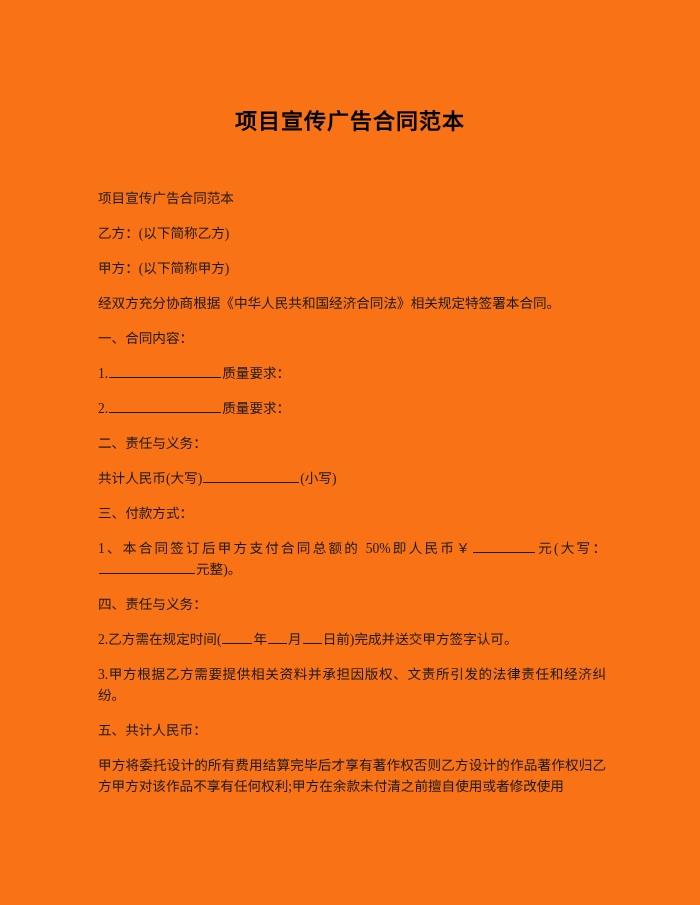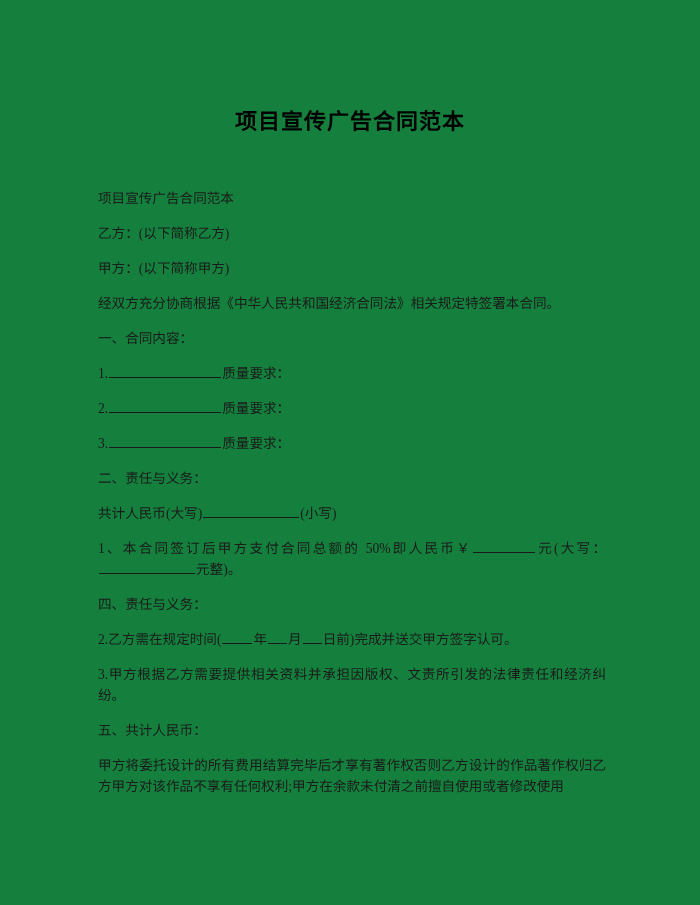--- a/index.html
+++ b/index.html
@@ -15,21 +15,21 @@
     font-family: "Liberation Serif", "DejaVu Serif", serif;
     color: #111111;
     -webkit-font-smoothing: antialiased;
   }
   .page {
     position: relative;
     width: 700px;
     height: 905px;
     box-sizing: border-box;
     padding: 0;
-    background: #15803d;
+    background: #f97316;
   }
   .doc-title {
     margin: 0;
     padding: 0;
     position: absolute;
     top: 107px;
     left: 0;
     width: 700px;
     text-align: center;
     font-size: 22px;
@@ -90,30 +90,28 @@
     <p class="para">一、合同内容：</p>
 
     <p class="para">
       <span>1.</span><span class="blank w-xl"></span><span>质量要求：</span>
     </p>
 
     <p class="para">
       <span>2.</span><span class="blank w-xl"></span><span>质量要求：</span>
     </p>
 
-    <p class="para">
-      <span>3.</span><span class="blank w-xl"></span><span>质量要求：</span>
-    </p>
 
     <p class="para">二、责任与义务：</p>
 
     <p class="para">
       <span>共计人民币(大写)</span><span class="blank w-lg"></span><span>(小写)</span>
     </p>
 
+    <p class="para">三、付款方式：</p>
 
     <p class="para">
       <span>1、本合同签订后甲方支付合同总额的 50%即人民币￥</span><span class="blank w-sm"></span><span>元(大写：</span><span class="blank w-lg"></span><span>元整)。</span>
     </p>
 
 
     <p class="para">四、责任与义务：</p>
 
 
     <p class="para">

